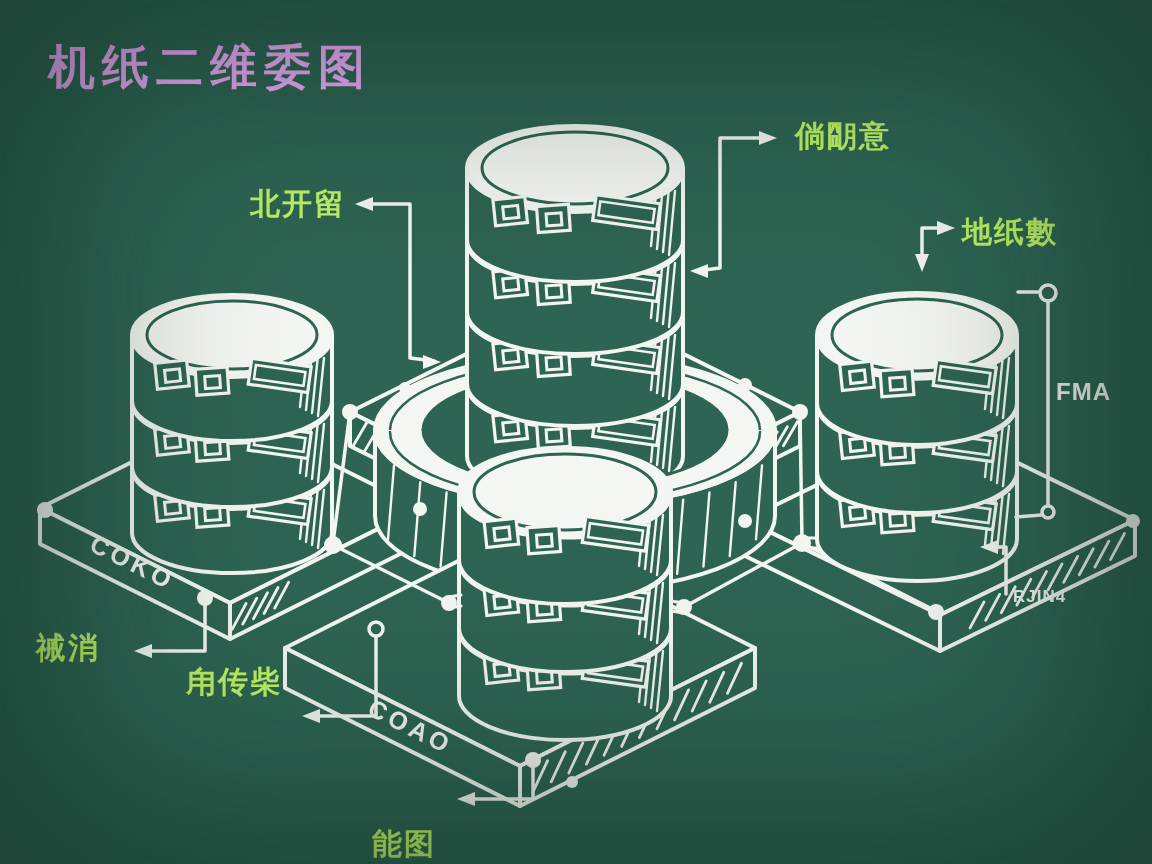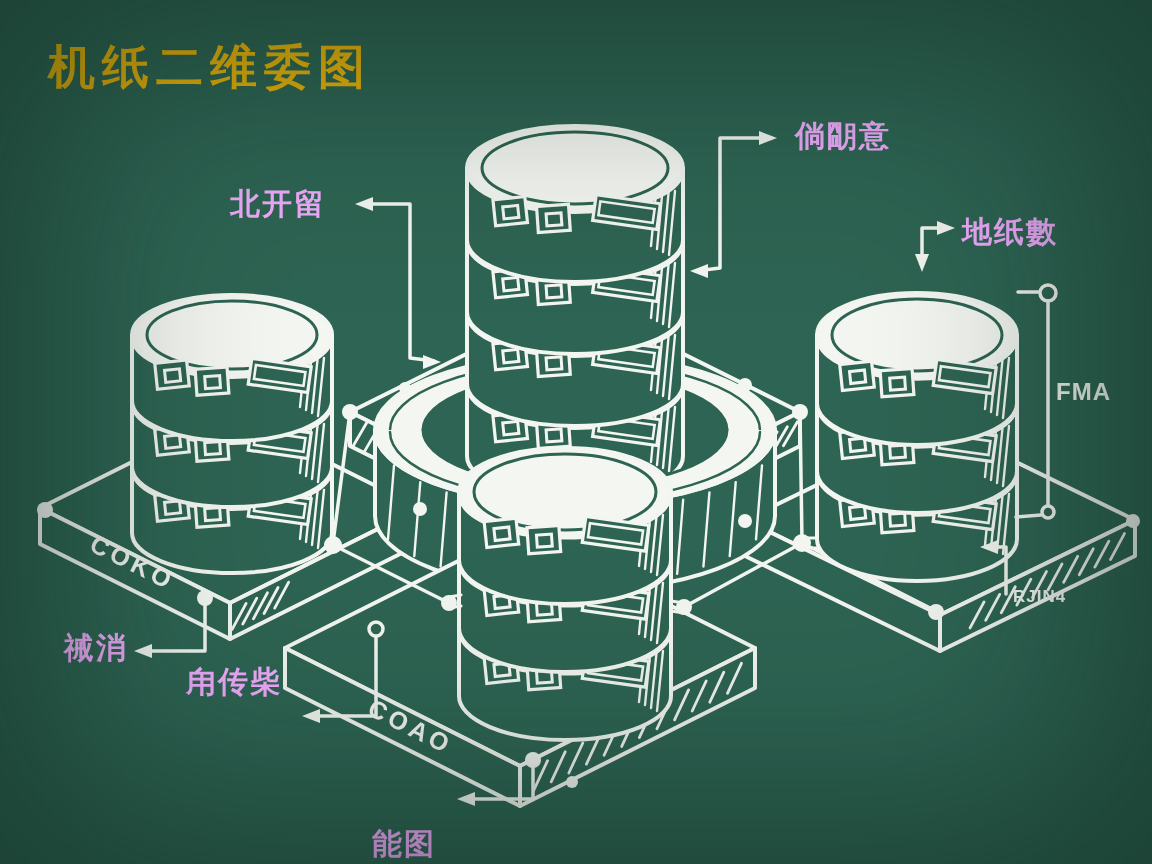--- a/index.html
+++ b/index.html
@@ -3,26 +3,26 @@
 <meta charset="utf-8">
 <style>
   html,body{margin:0;padding:0;background:#16352a;}
   .board{
     position:relative;width:1152px;height:864px;overflow:hidden;
     background:#2e6453;
     font-family:"Liberation Sans","DejaVu Sans",sans-serif;
   }
   .board svg{position:absolute;left:0;top:0;}
   .callout{
-    position:absolute;color:#f0abfc;font-weight:700;font-size:30px;
+    position:absolute;color:#bef264;font-weight:700;font-size:30px;
     letter-spacing:2px;white-space:nowrap;
     font-family:"Liberation Sans","DejaVu Sans",sans-serif;
   }
   .title{
-    position:absolute;left:48px;top:36px;color:#eab308;font-weight:800;
+    position:absolute;left:48px;top:36px;color:#f0abfc;font-weight:800;
     font-size:47px;letter-spacing:7px;white-space:nowrap;
   }
   .ptxt{
     fill:#f2f5f0;font-family:"Liberation Sans",sans-serif;font-size:25px;
     letter-spacing:4px;font-weight:600;
   }
   .dimtxt{
     fill:#f2f5f0;font-family:"Liberation Sans",sans-serif;font-size:24px;
     letter-spacing:1px;font-weight:700;
   }
@@ -342,20 +342,20 @@
         <path d="M1018,292L1039,292" fill="none" stroke="#f2f5f0" stroke-width="3.5" stroke-linecap="round" stroke-linejoin="round"></path>
         <path d="M1016,517L1041,515" fill="none" stroke="#f2f5f0" stroke-width="3.5" stroke-linecap="round" stroke-linejoin="round"></path>
         <path d="M986,547 L1006,547 L1006,594" fill="none" stroke="#f2f5f0" stroke-width="3.5" stroke-linecap="round" stroke-linejoin="round"></path>
         <polygon points="980,547 998,540 998,554" fill="#f2f5f0"></polygon>
       </g>
     </svg>
 
   <div class="title">机纸二维委图</div>
 
   <div class="callout" style="left:795px;top:116px">倘朙意</div>
-  <div class="callout" style="left:230px;top:184px">北开留</div>
+  <div class="callout" style="left:250px;top:184px">北开留</div>
   <div class="callout" style="left:962px;top:212px">地纸數</div>
-  <div class="callout" style="left:64px;top:628px">祴消</div>
+  <div class="callout" style="left:36px;top:628px">祴消</div>
   <div class="callout" style="left:186px;top:662px">甪传柴</div>
   <div class="callout" style="left:372px;top:824px">能图</div>
 
   <div class="vignette"></div>
 </div>
 
 </body></html>

